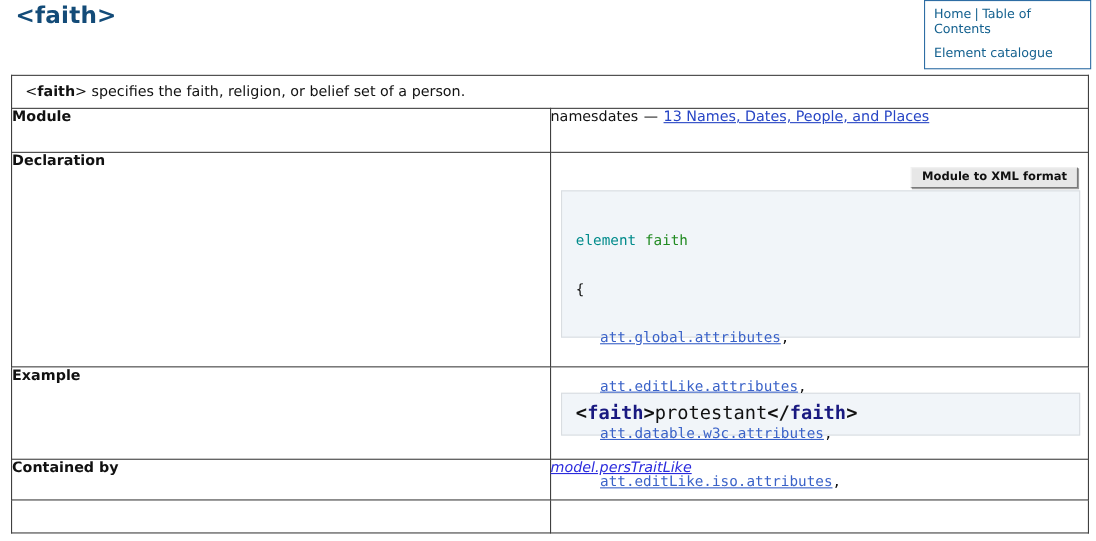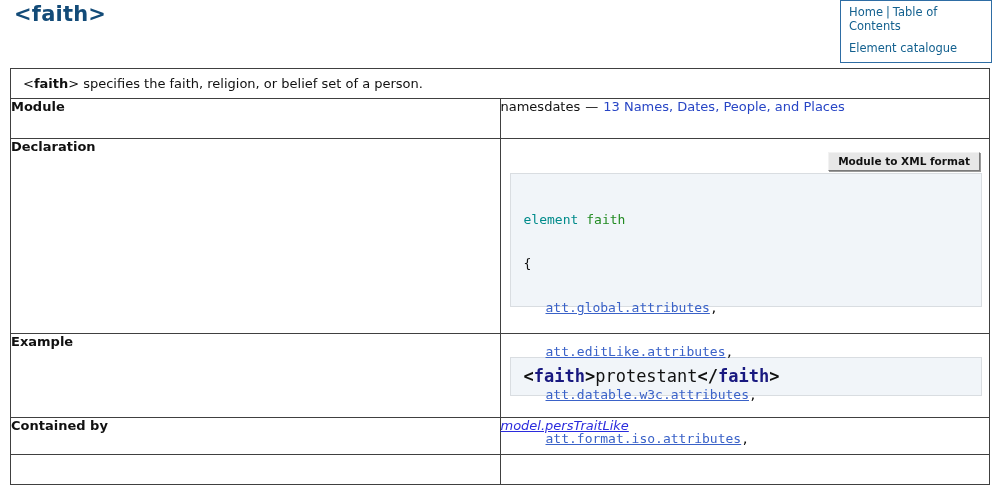--- a/index.html
+++ b/index.html
@@ -46,21 +46,21 @@
   td.value-cell { vertical-align: middle; padding: 6px 8px 6px 10px; }
   tr.row-desc td { height: 30px; vertical-align: middle; padding: 4px 8px 4px 12px; }
   tr.row-module td { height: 40px; }
   tr.row-attributes td { height: 34px; }
   tr.row-declaration td { height: 195px; }
   tr.row-example td { height: 84px; }
   tr.row-contained td { height: 37px; }
   tr.row-stub td { height: 30px; }
   .gi-bold { font-weight: bold; }
   .desc-text { margin-left: 4px; }
-  a.body-link { color: #2745c5; cursor: pointer; }
+  a.body-link { color: #2745c5; text-decoration: underline; cursor: pointer; }
   .module-name { }
   .module-dash { margin: 0 5px; }
   .attr-bracket-close { margin-left: 5px; }
   .attr-link + .attr-link { margin-left: 5px; }
   
   td.decl-cell { position: relative; vertical-align: top; padding: 0; }
   .xml-button {
     position: absolute; top: 13px; right: 9px;
     background: #e7e7e7;
     border: 1px solid #7a7a7a;
@@ -133,21 +133,21 @@
   <tr class="row-declaration">
     <td class="label-cell">Declaration</td>
     <td class="decl-cell">
       <button class="xml-button">Module to XML format</button>
       <div class="code-block">
         <div class="code-line"><span class="kw-element">element</span><span class="el-name">faith</span></div>
         <div class="code-line"><span>{</span></div>
         <div class="code-line indent"><a class="code-link">att.global.attributes</a><span>,</span></div>
         <div class="code-line indent"><a class="code-link">att.editLike.attributes</a><span>,</span></div>
         <div class="code-line indent"><a class="code-link">att.datable.w3c.attributes</a><span>,</span></div>
-        <div class="code-line indent"><a class="code-link">att.format.iso.attributes</a><span>,</span></div>
+        <div class="code-line indent"><a class="code-link">att.editLike.iso.attributes</a><span>,</span></div>
         
         
       </div>
     </td>
   </tr>
 
   <tr class="row-example">
     <td class="label-cell">Example</td>
     <td>
       <div class="example-block"><span class="xml-tag"><span>&lt;</span><span class="tag-name">faith</span><span>&gt;</span></span><span>protestant</span><span class="xml-tag"><span>&lt;/</span><span class="tag-name">faith</span><span>&gt;</span></span></div>

